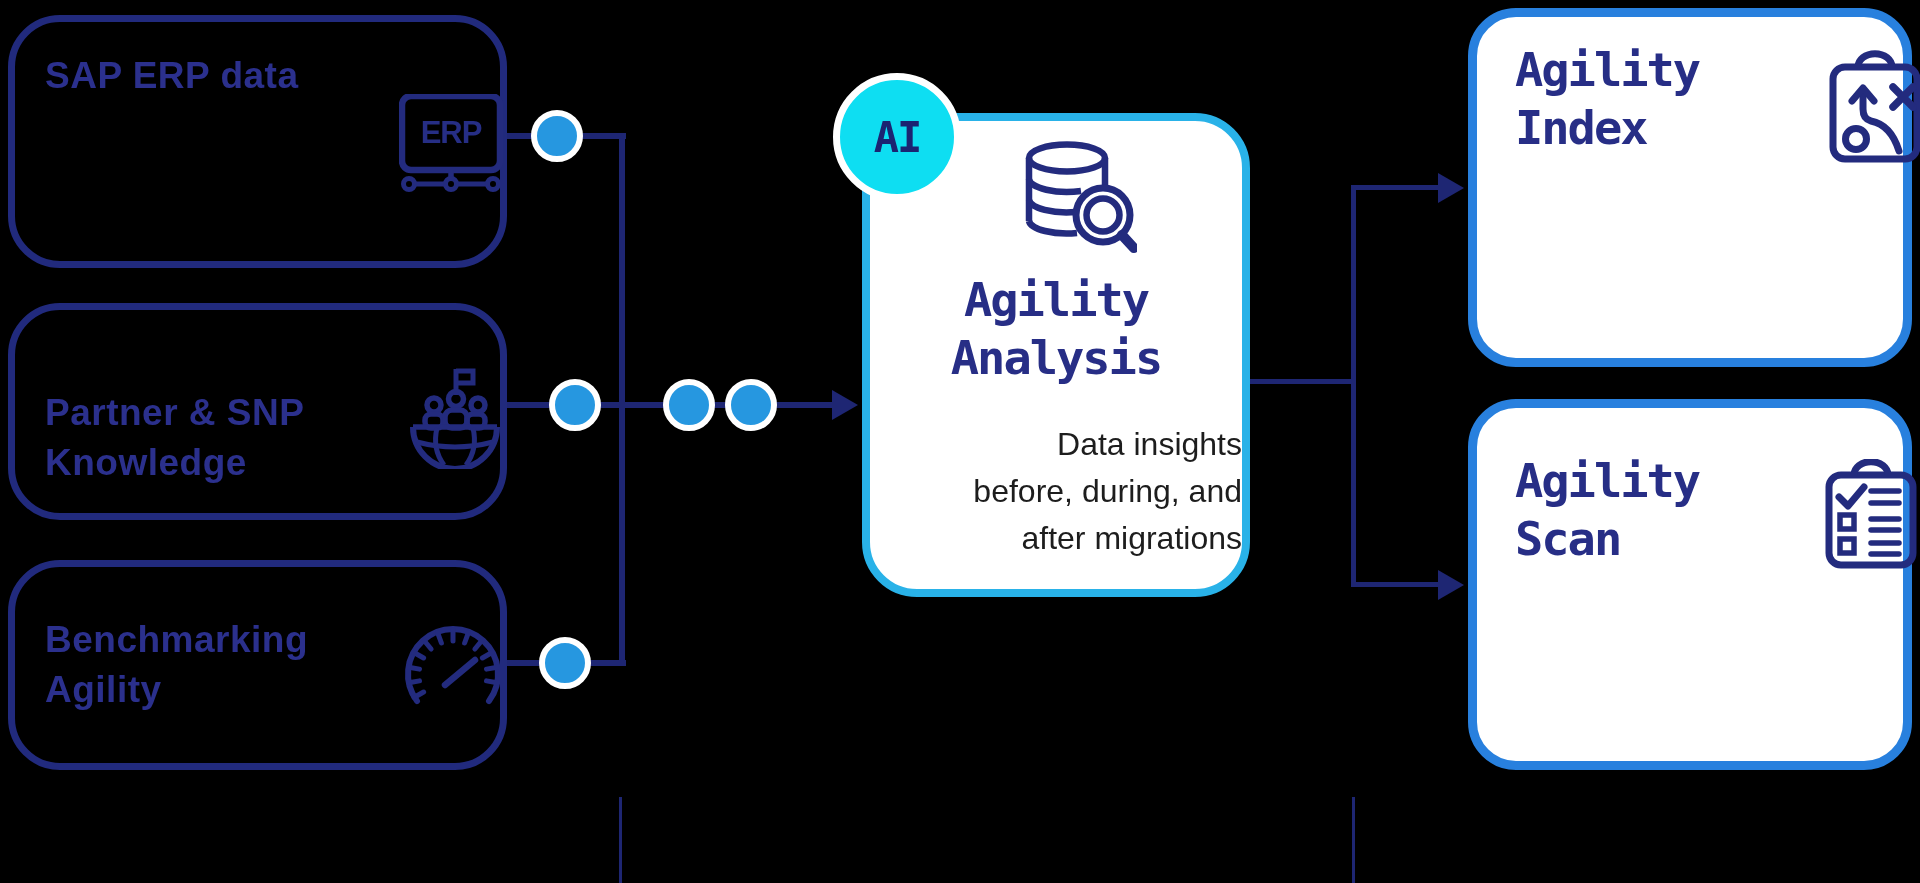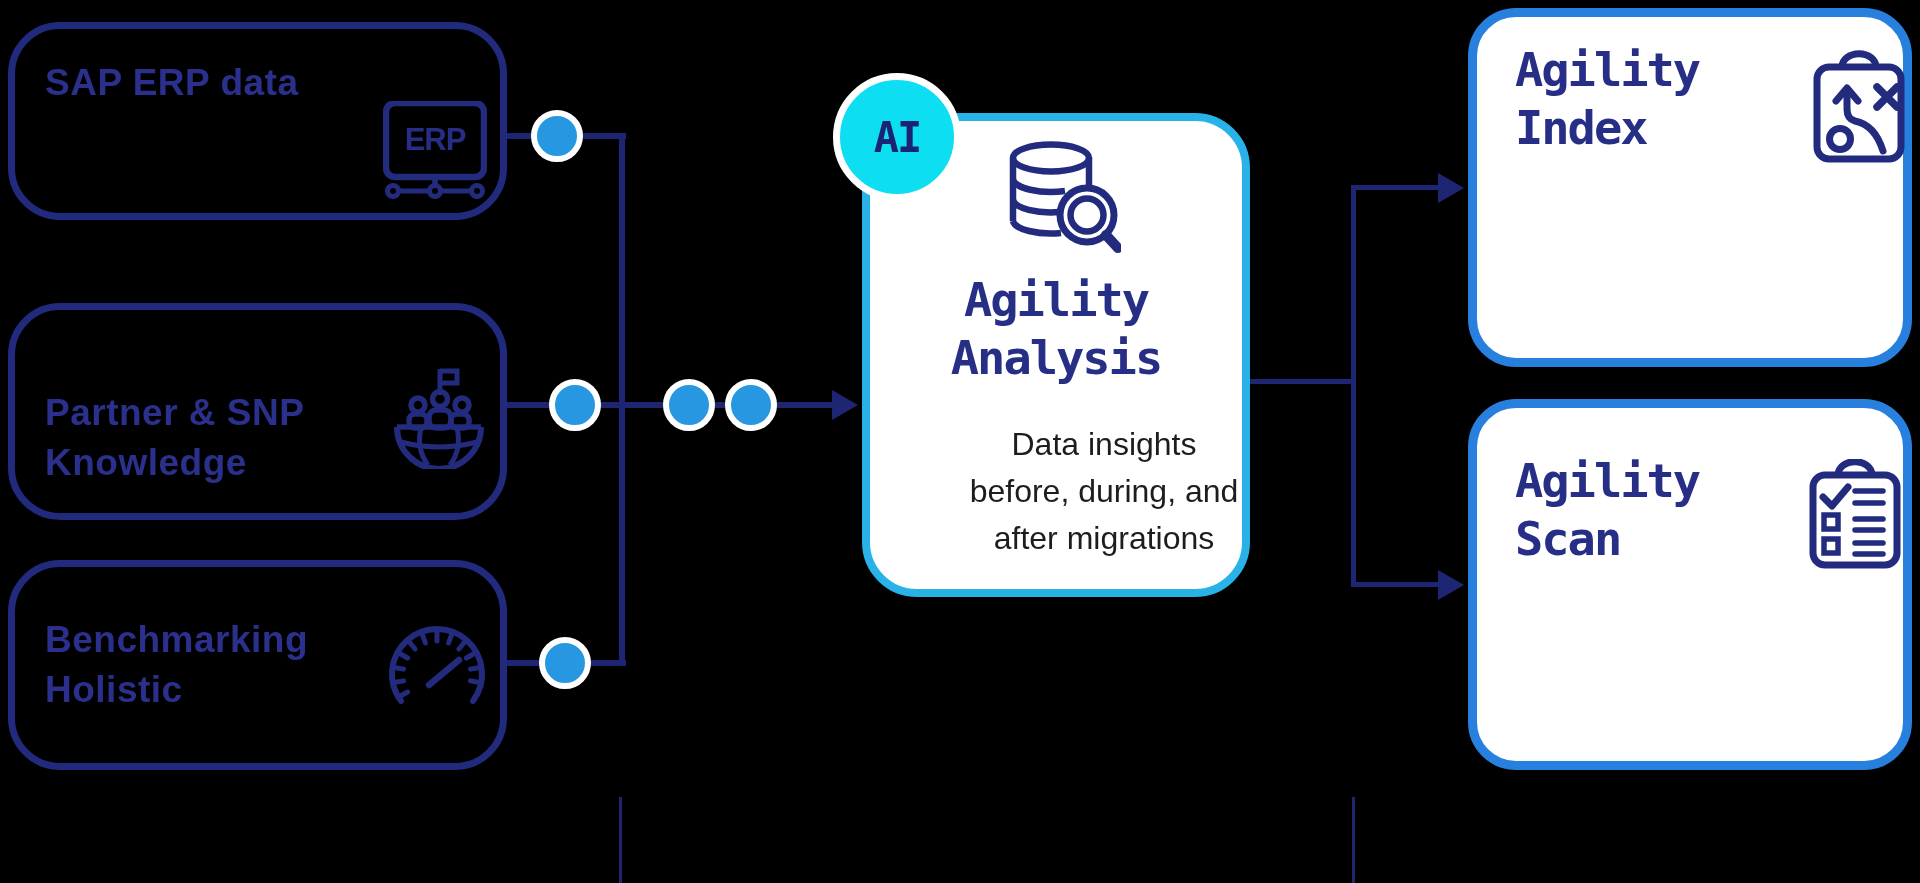--- a/index.html
+++ b/index.html
@@ -9,39 +9,39 @@
   .src-box{position:absolute;left:8px;width:499px;border:7px solid #212a7d;border-radius:52px;
            box-sizing:border-box;background:transparent;}
   .src-title{position:absolute;left:30px;color:#2b308d;font-size:37px;font-weight:bold;
              line-height:50px;white-space:pre-line;letter-spacing:.5px;}
   
   .center-box{position:absolute;left:862px;top:113px;width:388px;height:484px;background:#fff;
               border:8px solid #29b2e8;border-radius:55px;box-sizing:border-box;}
   .center-title{position:absolute;top:150px;width:100%;text-align:center;color:#272e86;
                 font-family:"DejaVu Sans Mono",monospace;font-weight:bold;font-size:47px;
                 line-height:58px;white-space:pre-line;letter-spacing:-2px;}
-  .center-desc{position:absolute;top:300px;width:100%;text-align:center;color:#1d1d1d;
-               font-size:32px;line-height:47px;white-space:pre-line;padding-left:48px;}
+  .center-desc{position:absolute;top:300px;width:100%;text-align:right;color:#1d1d1d;
+               font-size:32px;line-height:47px;white-space:pre-line;}
   .ai-badge{position:absolute;left:833px;top:73px;width:128px;height:128px;border-radius:50%;
             background:#0edef2;border:7px solid #fff;box-sizing:border-box;display:flex;
             align-items:center;justify-content:center;color:#1b2472;
             font-family:"DejaVu Sans Mono",monospace;font-weight:bold;font-size:42px;letter-spacing:-2px;}
   
   .out-box{position:absolute;left:1468px;width:444px;background:#fff;border:9px solid #2880de;
            border-radius:48px;box-sizing:border-box;}
   .out-title{position:absolute;left:38px;color:#272e86;font-family:"DejaVu Sans Mono",monospace;
              font-weight:bold;font-size:47px;line-height:58px;white-space:pre-line;letter-spacing:-2px;}
   .out-desc{position:absolute;left:38px;color:#1d1d1d;font-size:33px;line-height:48px;white-space:pre-line;}
   
   .line{position:absolute;background:#1e2673;}
   .dot{position:absolute;width:52px;height:52px;border-radius:50%;background:#2697e0;
        border:6px solid #fff;box-sizing:border-box;}
   .arrow-right{position:absolute;width:0;height:0;border-top:15px solid transparent;
                border-bottom:15px solid transparent;border-left:26px solid #1e2673;}
-  .icon{position:absolute;}
+  .icon{position:absolute;margin-left:16px;}
   .erp-label{position:absolute;left:3px;top:2px;width:98px;height:74px;display:flex;
              align-items:center;justify-content:center;color:#262e85;font-weight:bold;
              font-size:31px;letter-spacing:-1px;}
   svg{display:block;}
 </style>
 </head>
 <body>
 
 <div class="canvas">
 
@@ -59,21 +59,21 @@
   <div class="arrow-right" style="left:832px;top:390px;"></div>
   <div class="arrow-right" style="left:1438px;top:173px;"></div>
   <div class="arrow-right" style="left:1438px;top:570px;"></div>
 
   <div class="dot" style="left:531px;top:110px;"></div>
   <div class="dot" style="left:549px;top:379px;"></div>
   <div class="dot" style="left:663px;top:379px;"></div>
   <div class="dot" style="left:725px;top:379px;"></div>
   <div class="dot" style="left:539px;top:637px;"></div>
 
-  <div class="src-box" style="top:22px;height:198px;padding-left:48px;">
+  <div class="src-box" style="top:15px;height:253px;padding-left:48px;">
     <div class="src-title" style="top:29px;">SAP ERP data</div>
     <div class="icon" style="left:368px;top:72px;width:104px;height:100px;">
       <svg width="104" height="100" viewBox="0 0 104 100" fill="none" stroke="#232b7e">
         <rect x="3" y="2" width="98" height="74" rx="9" stroke-width="6.5"></rect>
         <path d="M52,76 V87" stroke-width="5.5"></path>
         <path d="M16,90 H46 M58,90 H88" stroke-width="5"></path>
         <circle cx="10" cy="90" r="5.5" stroke-width="5"></circle>
         <circle cx="52" cy="90" r="5.5" stroke-width="5"></circle>
         <circle cx="94" cy="90" r="5.5" stroke-width="5"></circle>
       </svg>
@@ -97,21 +97,21 @@
         <path d="M10,70 H94" stroke-width="5.5"></path>
         <path d="M10,70 A42 42 0 0 0 94,70" stroke-width="6"></path>
         <path d="M14,85 Q52,95 90,85" stroke-width="5"></path>
         <path d="M34,71 Q29,92 41,108 M70,71 Q75,92 63,108" stroke-width="5"></path>
       </svg>
     </div>
   </div>
 
   <div class="src-box" style="top:560px;height:210px;">
     <div class="src-title" style="top:48px;">Benchmarking
-Holistic</div>
+Agility</div>
     <div class="icon" style="left:362px;top:46px;width:120px;height:115px;">
       <svg width="120" height="115" viewBox="0 0 120 115" fill="none" stroke="#232b7e">
         <path d="M24,88 A45 45 0 1 1 96,88" stroke-width="6" stroke-linecap="round"></path>
         <g stroke-width="5" stroke-linecap="round">
           <path d="M30.6,79 L21,84.5"></path>
             <path d="M26.5,67.9 L15.7,69.8"></path>
           <path d="M26.5,56.1 L15.7,54.2"></path>
             <path d="M30.6,45 L21,39.5"></path>
           <path d="M38.1,36 L31.1,27.5"></path>
             <path d="M48.4,30 L44.6,19.7"></path>

